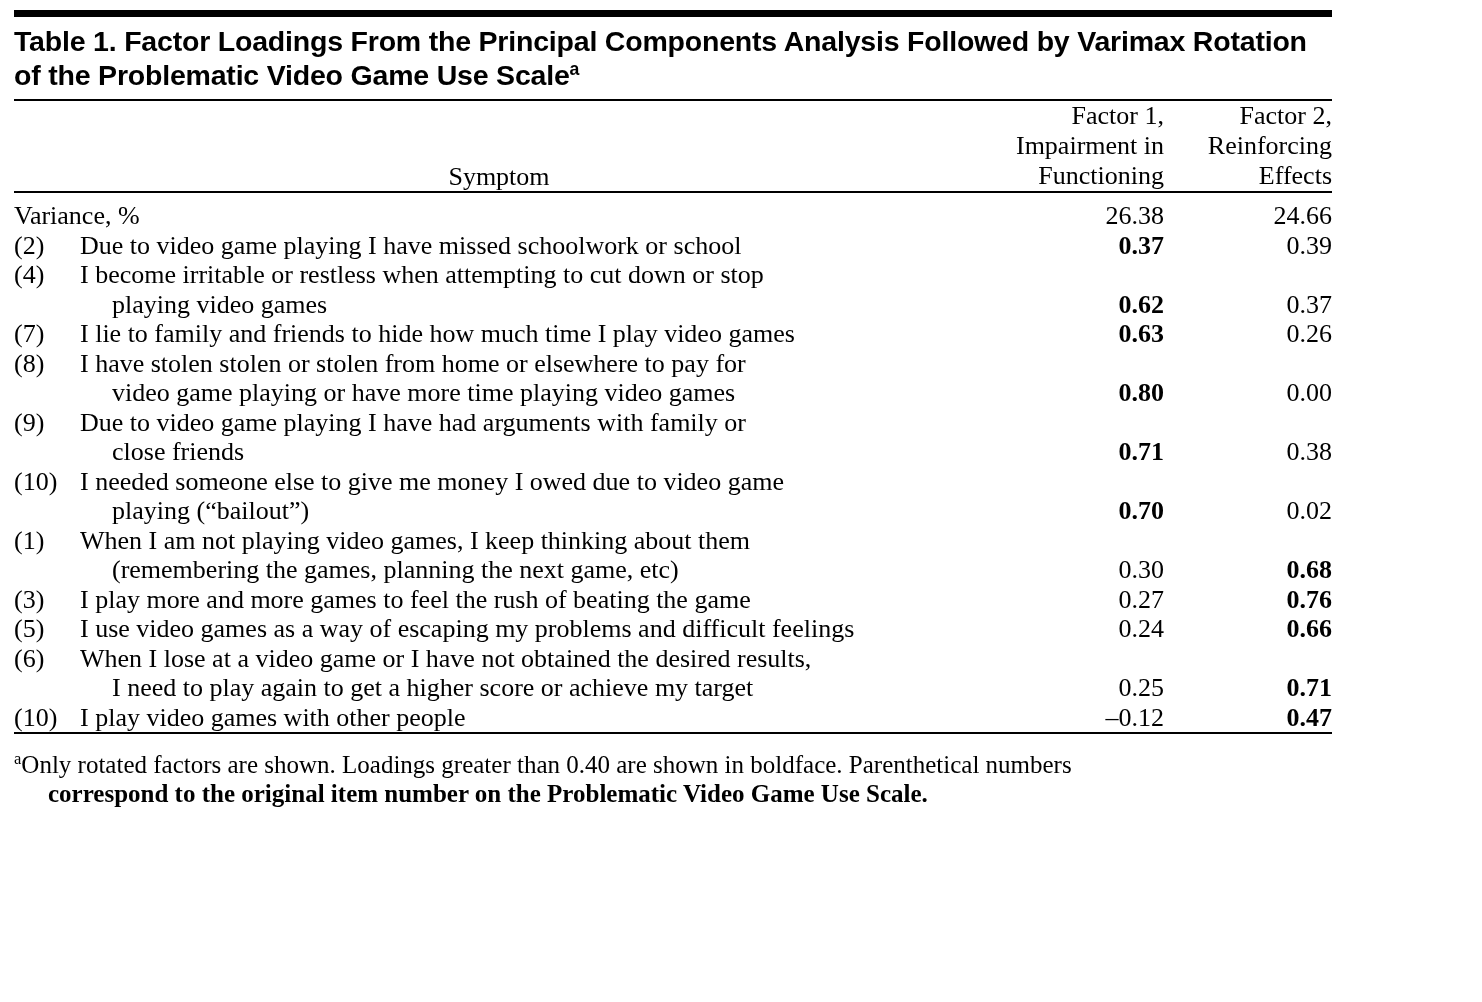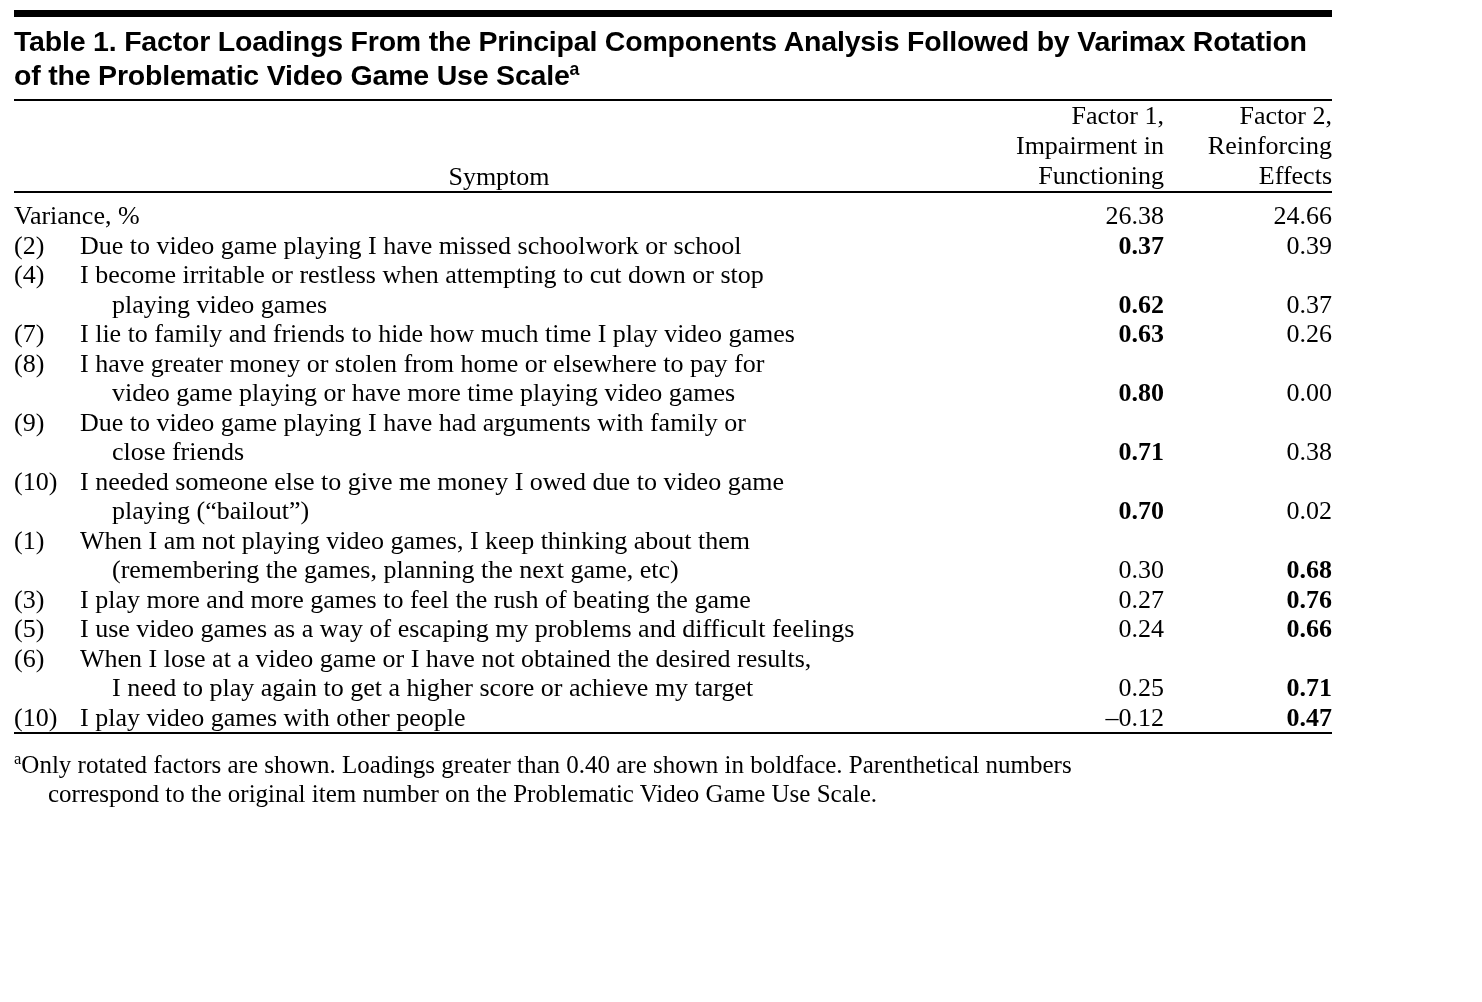--- a/index.html
+++ b/index.html
@@ -115,20 +115,21 @@
     padding-bottom: 4px;
   }
   .footnote sup {
     font-size: 0.66em;
     vertical-align: super;
     line-height: 0;
   }
   .footnote .fn-cont {
     display: block;
     padding-left: 34px;
+    font-weight: bold;
   }
 </style>
 </head>
 <body>
 
 <div class="table-wrap">
 
   <div class="rule-top"></div>
 
   <div class="title"><span>Table 1. Factor Loadings From the Principal Components Analysis Followed by Varimax Rotation of the Problematic Video Game Use Scale</span><sup>a</sup></div>
@@ -199,21 +200,21 @@
           </div>
         </td>
         <td class="num bold">0.63</td>
         <td class="num">0.26</td>
       </tr>
 
       <tr>
         <td class="sym">
           <div class="sym-row">
             <span class="sym-idx">(8)</span>
-            <span class="sym-text"><span>I have greater money or stolen from home or elsewhere to pay for</span><span class="cont">video game playing or have more time playing video games</span></span>
+            <span class="sym-text"><span>I have stolen stolen or stolen from home or elsewhere to pay for</span><span class="cont">video game playing or have more time playing video games</span></span>
           </div>
         </td>
         <td class="num bold">0.80</td>
         <td class="num">0.00</td>
       </tr>
 
       <tr>
         <td class="sym">
           <div class="sym-row">
             <span class="sym-idx">(9)</span>

